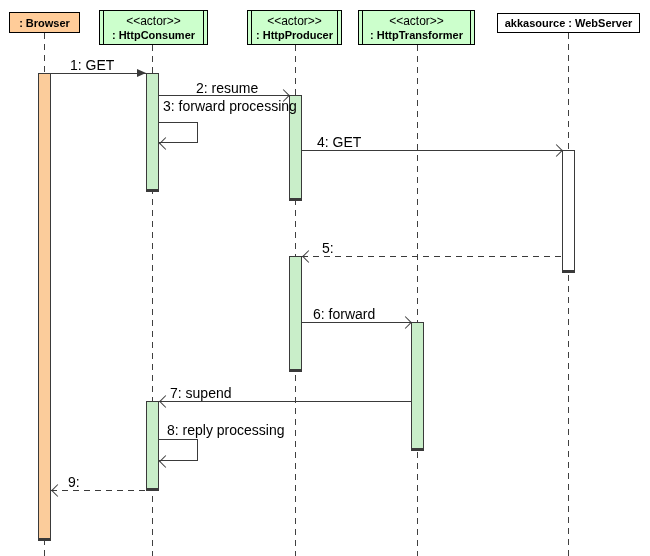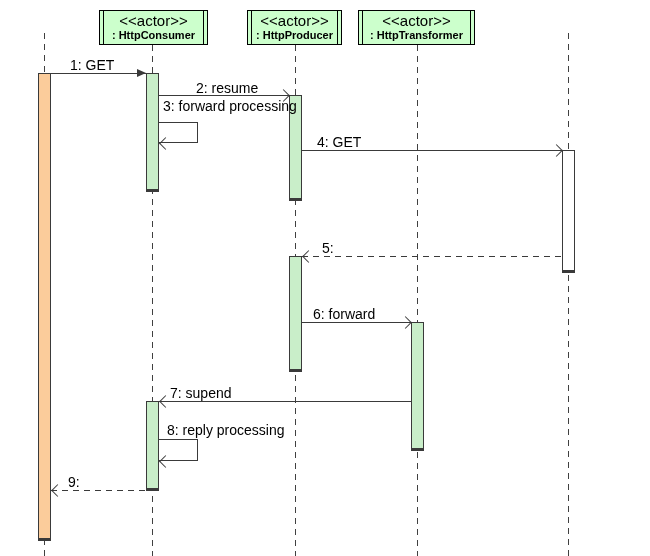--- a/index.html
+++ b/index.html
@@ -24,21 +24,21 @@
     display: flex; flex-direction: column;
     align-items: center; justify-content: center;
     line-height: 14px;
   }
   .pbox.actor .inner {
     width: calc(100% - 6px);
     margin: 0 3px;
     border-left: 1px solid #000;
     border-right: 1px solid #000;
   }
-  .stereo { font-size: 15px; color: #000; }
+  .stereo { font-size: 12px; color: #000; }
   .pname  { font-size: 11px; font-weight: bold; color: #000; white-space: nowrap; }
   .fill-orange { background: #FFCC99; }
   .fill-green  { background: #CCFFCC; }
   .fill-white  { background: #FFFFFF; }
 
   
   .lifeline {
     position: absolute;
     width: 1px; z-index: 1;
     background: repeating-linear-gradient(to bottom, #404040 0 6px, transparent 6px 11px);
@@ -147,20 +147,25 @@
   <div class="chev chev-left" style="left:161px; top:397px;"></div>
 
   <div class="mlabel" style="left:167px; top:424px;">8: reply processing</div>
   <div class="selfloop" style="left:159px; top:439px; width:39px; height:22px;"></div>
   <div class="chev chev-left" style="left:161px; top:457px;"></div>
 
   <div class="mlabel" style="left:68px; top:476px;">9:</div>
   <div class="mline dashed" style="left:51px; top:490px; width:95px;"></div>
   <div class="chev chev-left" style="left:53px; top:486px;"></div>
 
+  <div class="pbox fill-orange" style="left:9px; top:12px; width:71px; height:21px;">
+    <div class="inner">
+      <span class="pname">: Browser</span>
+    </div>
+  </div>
 
   <div class="pbox fill-green actor" style="left:99px; top:10px; width:109px; height:35px;">
     <div class="inner">
       <span class="stereo">&lt;&lt;actor&gt;&gt;</span>
       <span class="pname">: HttpConsumer</span>
     </div>
   </div>
 
   <div class="pbox fill-green actor" style="left:247px; top:10px; width:95px; height:35px;">
     <div class="inner">
@@ -169,14 +174,19 @@
     </div>
   </div>
 
   <div class="pbox fill-green actor" style="left:358px; top:10px; width:117px; height:35px;">
     <div class="inner">
       <span class="stereo">&lt;&lt;actor&gt;&gt;</span>
       <span class="pname">: HttpTransformer</span>
     </div>
   </div>
 
+  <div class="pbox fill-white" style="left:497px; top:13px; width:143px; height:20px;">
+    <div class="inner">
+      <span class="pname">akkasource : WebServer</span>
+    </div>
+  </div>
 
 </div>
 
 </body></html>

